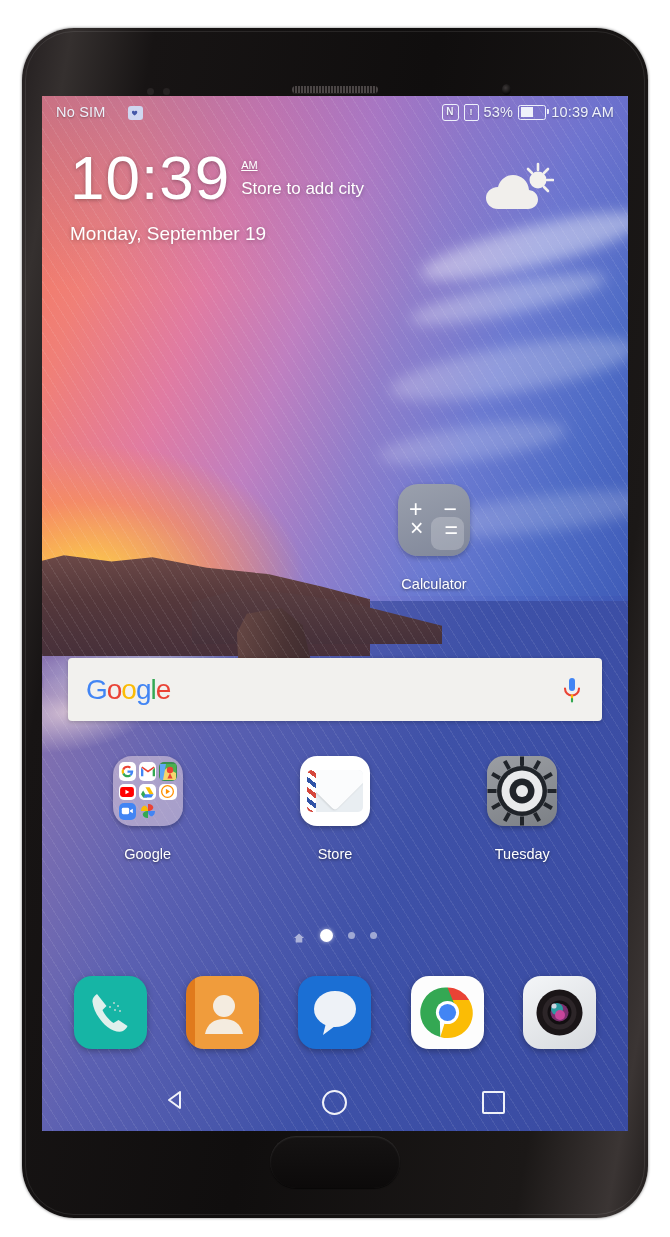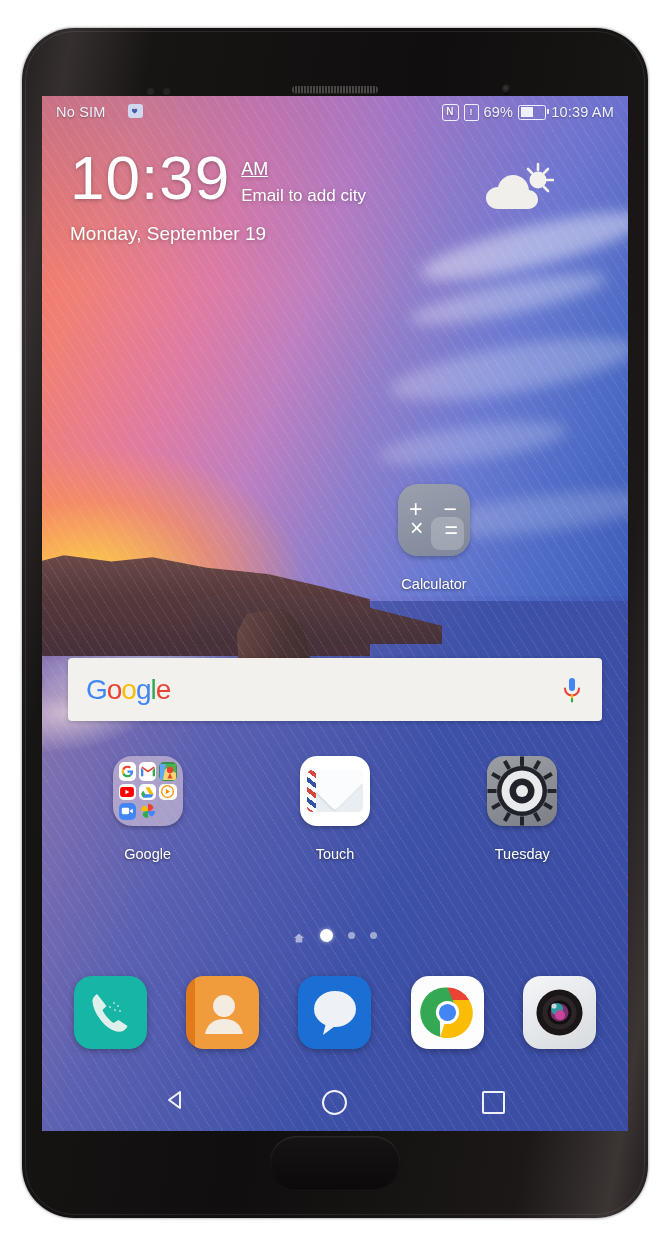--- a/index.html
+++ b/index.html
@@ -70,41 +70,41 @@
   .stackB{position:absolute;left:360px;top:566px;width:62px;height:48px;
        background:linear-gradient(100deg,#63443f,#42302f);
        clip-path:polygon(14% 22%,48% 2%,84% 16%,98% 56%,82% 96%,34% 100%,6% 68%);}
   .diag{position:absolute;inset:0;opacity:.14;
        background:repeating-linear-gradient(58deg,rgba(255,255,255,.55) 0 1px,rgba(255,255,255,0) 1px 9px);}
 
   
   .statusbar{position:absolute;left:0;right:0;top:0;height:32px;display:flex;align-items:center;
        padding:0 14px;color:#eef1fb;font-size:14.5px;letter-spacing:.2px;
        text-shadow:0 1px 2px rgba(0,0,0,.35);}
-  .sb-left{display:flex;align-items:flex-start;gap:22px;}
+  .sb-left{display:flex;align-items:flex-end;gap:22px;}
   .sb-right{margin-left:auto;display:flex;align-items:center;gap:5px;}
   .sim-badge{display:inline-flex;align-items:center;justify-content:center;
        width:15px;height:14px;border-radius:3px;background:#cfd7f1;color:#4458a8;font-size:10px;}
   .nfc-ico{display:inline-flex;align-items:center;justify-content:center;
        width:15px;height:15px;border:1.6px solid #eef1fb;border-radius:3px;
        font-size:10px;font-weight:bold;line-height:1;}
   .alert-ico{display:inline-flex;align-items:center;justify-content:center;
        width:13px;height:15px;border:1.6px solid #eef1fb;border-radius:2px;
        font-size:9px;line-height:1;font-weight:bold;}
   .bat{position:relative;width:26px;height:13px;border:1.6px solid #eef1fb;border-radius:2.5px;}
   .bat i{position:absolute;left:1.5px;top:1.5px;bottom:1.5px;width:48%;background:#eef1fb;display:block;}
   .bat:after{content:"";position:absolute;right:-4px;top:3.5px;width:2.5px;height:5px;background:#eef1fb;border-radius:0 1px 1px 0;}
 
   
   .clockwidget{position:absolute;left:28px;top:52px;right:40px;color:#fff;
        text-shadow:0 1px 4px rgba(0,0,0,.3);}
   .clock-row{display:flex;align-items:flex-start;}
   .time{font-size:62px;font-weight:300;line-height:.98;letter-spacing:1px;}
   .ampm-col{margin-left:11px;padding-top:12px;}
-  .ampm{font-size:18px;font-weight:400;line-height:1;text-decoration:underline;}
+  .ampm{font-size:11px;font-weight:400;line-height:1;text-decoration:underline;}
   .addcity{font-size:17px;font-weight:400;margin-top:8px;white-space:nowrap;}
   .wxicon{position:absolute;right:34px;top:14px;width:72px;height:56px;}
   .wdate{font-size:19px;margin-top:14px;font-weight:400;}
 
   
   .calcwrap{position:absolute;left:344px;top:388px;width:96px;text-align:center;}
   .calcicon{width:72px;height:72px;margin:0 auto;border-radius:20px;
        background:linear-gradient(160deg,#9aa0ad,#80879a);
        box-shadow:0 2px 5px rgba(0,0,0,.25);position:relative;}
   .calcicon .eq-bg{position:absolute;right:6px;bottom:6px;width:33px;height:33px;border-radius:9px;
@@ -211,34 +211,34 @@
         <span>No SIM</span>
         <span class="sim-badge">
           <svg width="9" height="9" viewBox="0 0 10 10">
               <path d="M1 3.5a1.6 1.6 0 013 -.8 1.6 1.6 0 013 .8c0 2-3 3.6-3 3.6S1 5.5 1 3.5z" fill="#4458a8"></path>
             </svg>
         </span>
       </div>
       <div class="sb-right">
         <span class="nfc-ico">N</span>
         <span class="alert-ico">!</span>
-        <span>69%</span>
+        <span>53%</span>
         <span class="bat">
             <i></i>
           </span>
         <span>10:39 AM</span>
       </div>
     </div>
 
     <div class="clockwidget">
       <div class="clock-row">
         <div class="time">10:39</div>
         <div class="ampm-col">
           <div class="ampm">AM</div>
-          <div class="addcity">Email to add city</div>
+          <div class="addcity">Store to add city</div>
         </div>
       </div>
       <div class="wdate">Monday, September 19</div>
       <div class="wxicon">
         <svg viewBox="0 0 72 56" width="72" height="56">
           <g stroke="#f3f1ee" stroke-width="2.6" stroke-linecap="round">
             <line x1="56" y1="2" x2="56" y2="8"></line>
             <line x1="66" y1="7" x2="62" y2="11"></line>
             <line x1="71" y1="18" x2="65" y2="18"></line>
             <line x1="66" y1="29" x2="62" y2="25"></line>
@@ -339,21 +339,21 @@
         <div class="icon-label">Google</div>
       </div>
 
 
       <div class="app">
         <div class="appicon emailicon">
           <div class="envelope"></div>
           <div class="env-flap"></div>
           <div class="env-stripes"></div>
         </div>
-        <div class="icon-label">Touch</div>
+        <div class="icon-label">Store</div>
       </div>
 
       <div class="app">
         <div class="appicon seticon">
           <svg viewBox="0 0 70 70" width="70" height="70">
             <g transform="translate(35,35)">
               <g fill="#20242a">
                 <circle r="25"></circle>
               </g>
               <g fill="#20242a">

